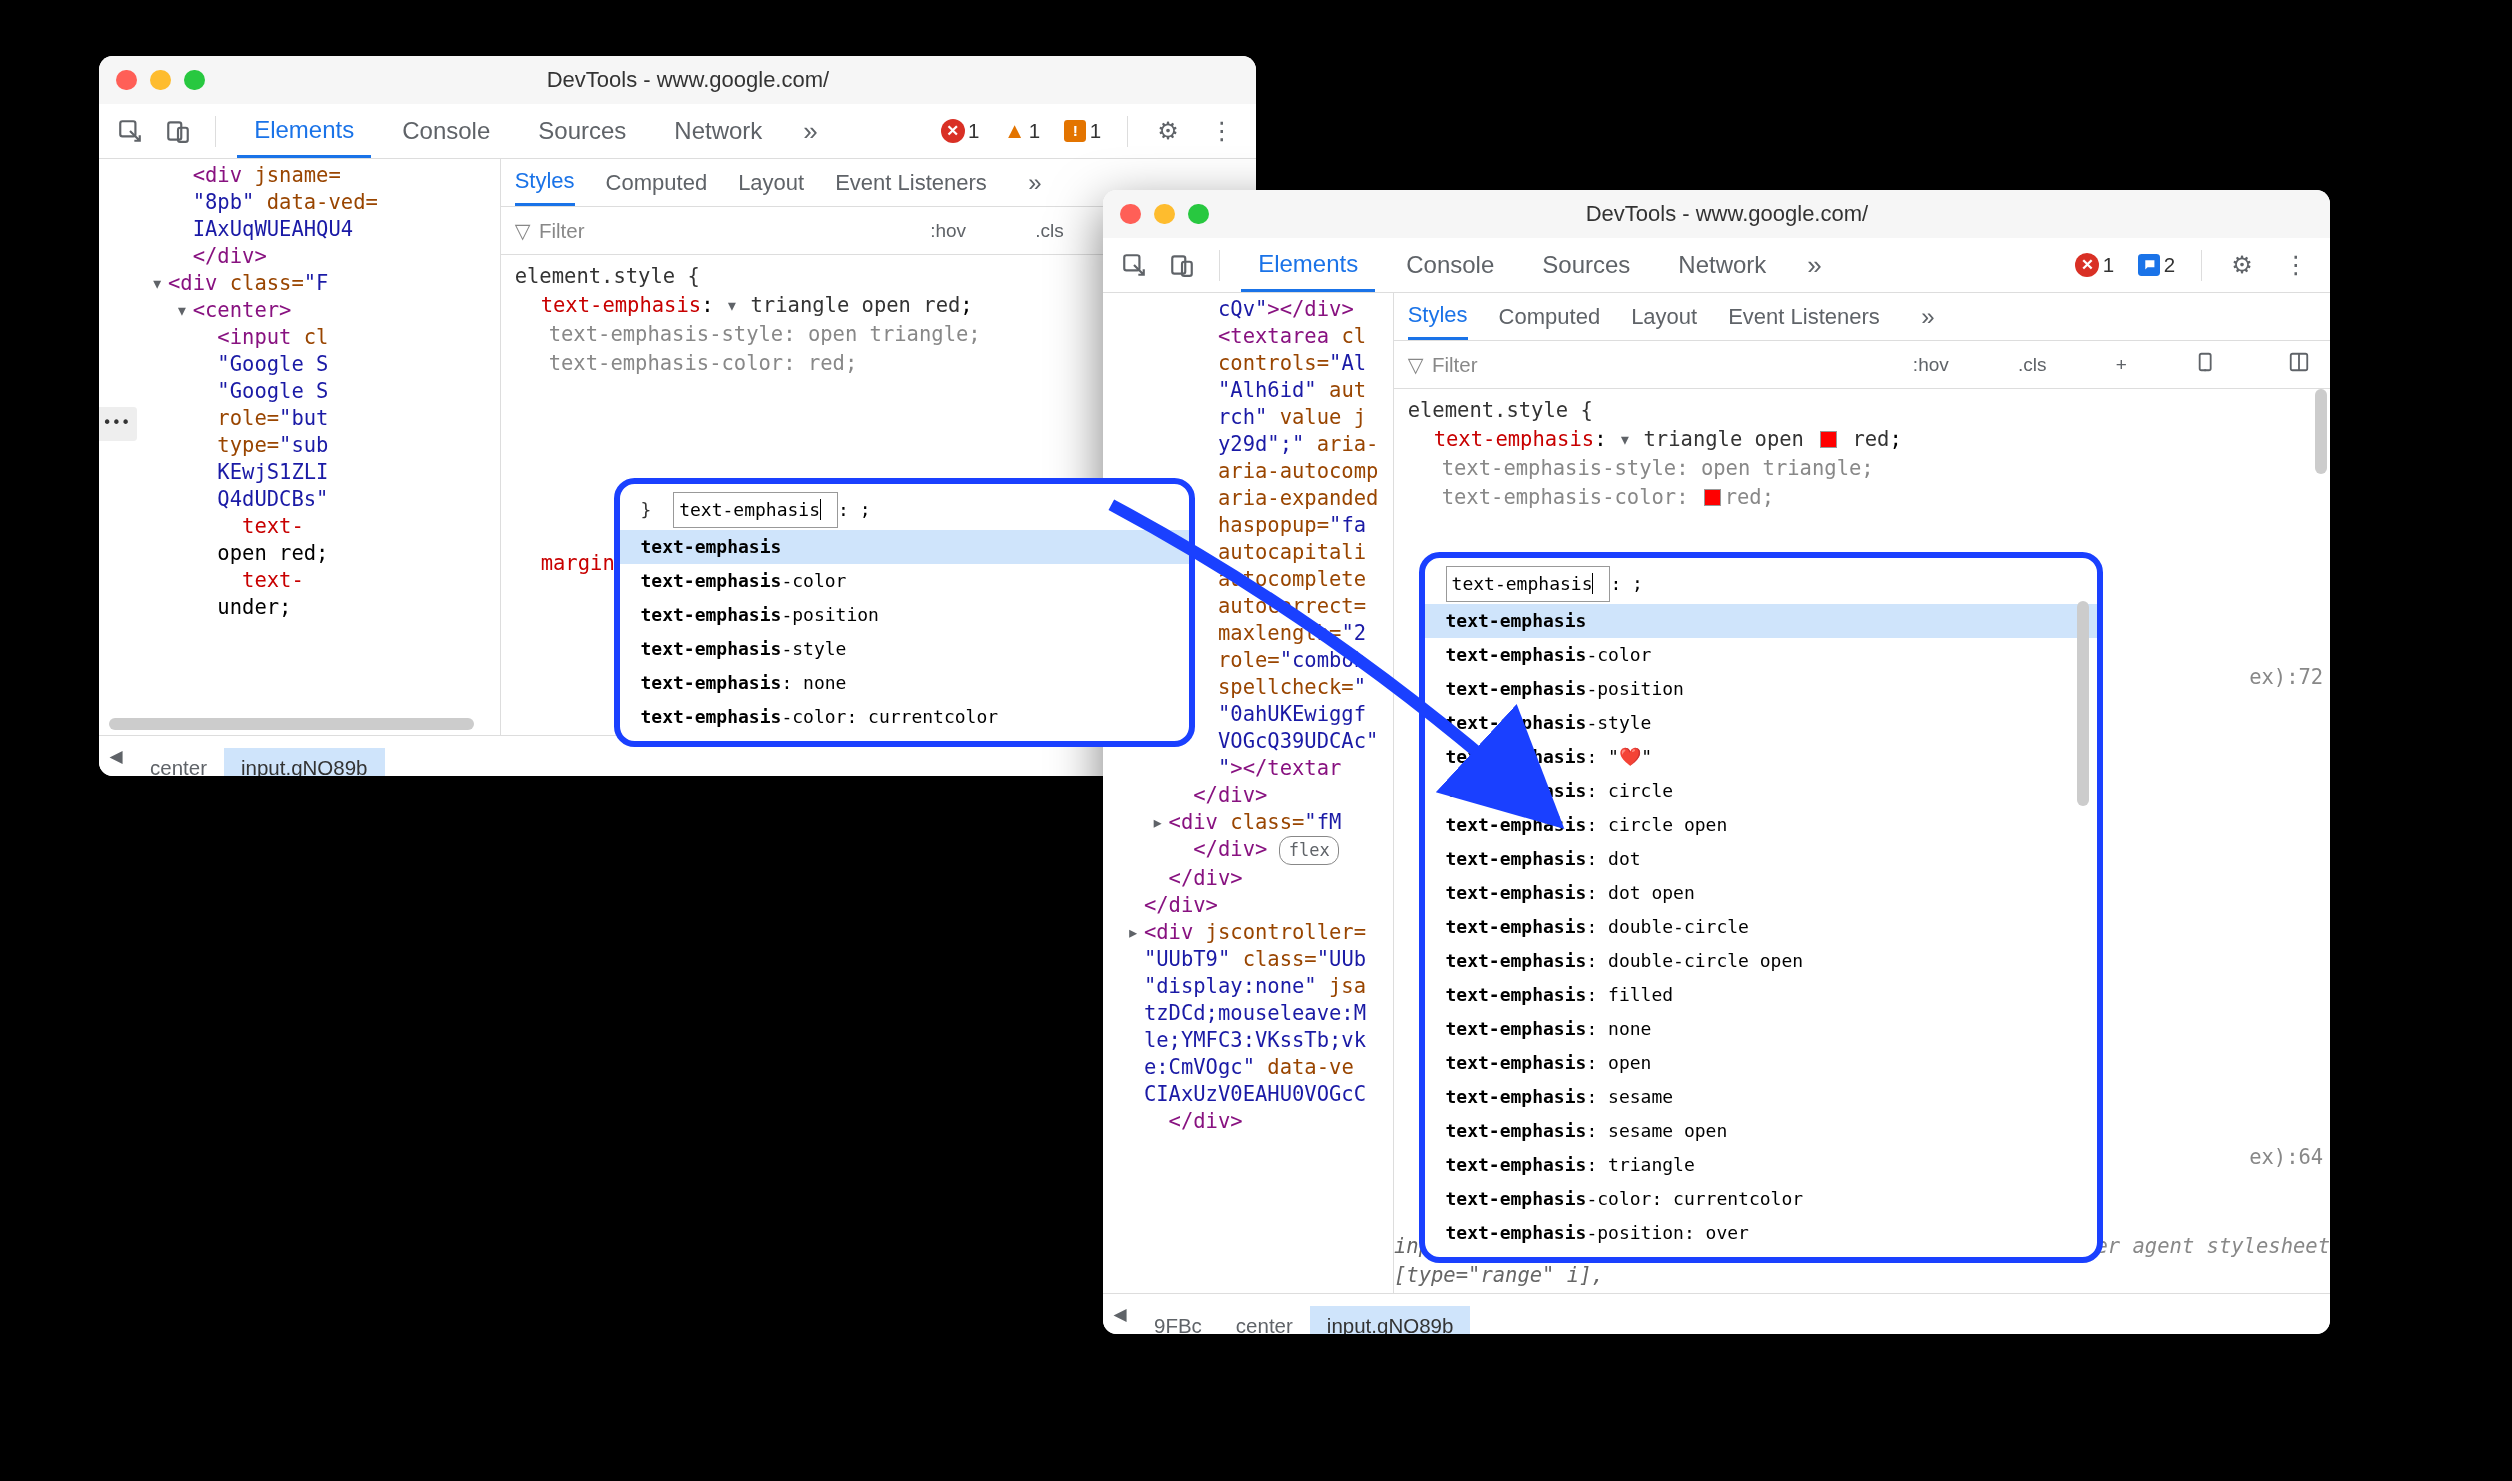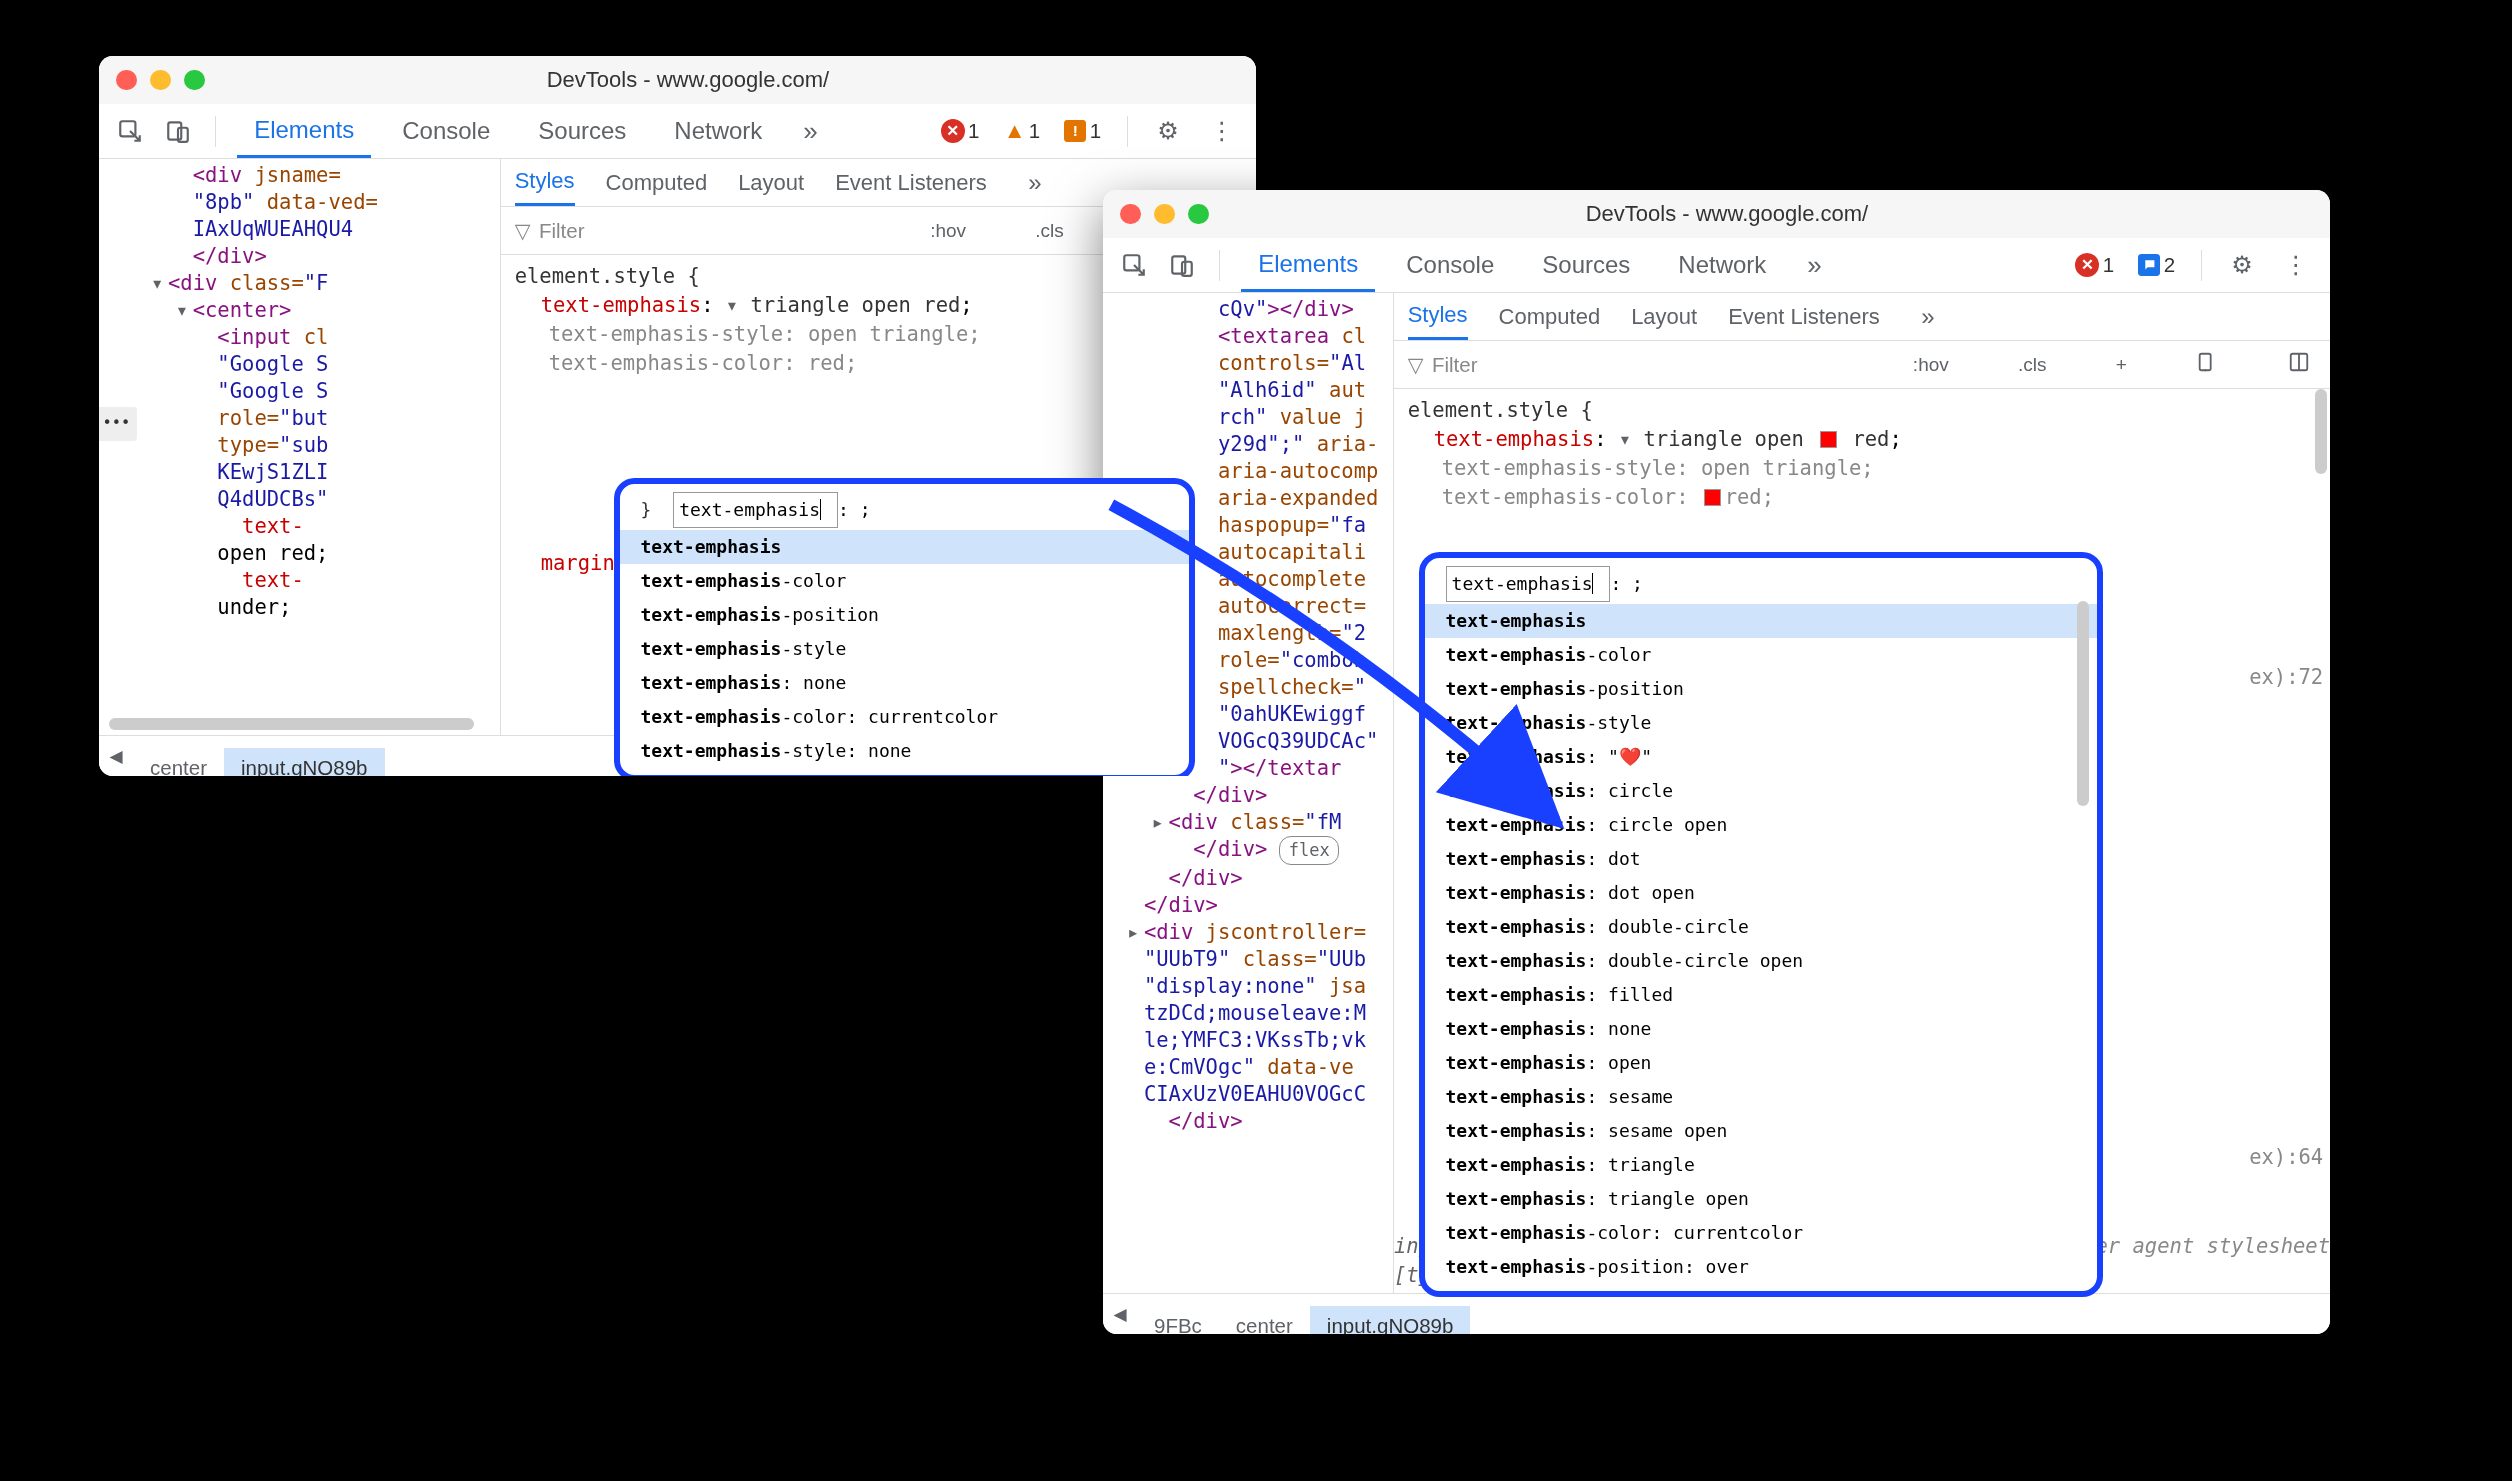--- a/index.html
+++ b/index.html
@@ -270,21 +270,20 @@
       <span style="color:#333;">}&nbsp;</span>
       <span class="ac-input-field"><span>text-emphasis</span><span style="border-left:1.7px solid #000;">&nbsp;</span></span><span>: ;</span>
     </div>
     <div id="ac1">
         <div class="ac-item sel"><span class="ac-bold">text-emphasis</span></div>
         <div class="ac-item"><span class="ac-bold">text-emphasis</span>-color</div>
         <div class="ac-item"><span class="ac-bold">text-emphasis</span>-position</div>
         <div class="ac-item"><span class="ac-bold">text-emphasis</span>-style</div>
         <div class="ac-item"><span class="ac-bold">text-emphasis</span>: none</div>
         <div class="ac-item"><span class="ac-bold">text-emphasis</span>-color: currentcolor</div>
-        <div class="ac-item"><span class="ac-bold">text-emphasis</span>-style: none</div>
       </div>
   </div>
 </div>
 
 <div class="window" style="left:1103px; top:190px; width:1227px; height:1144px;">
   <div class="titlebar">
     <div class="traffic-lights">
       <div class="tl red"></div>
       <div class="tl yellow"></div>
       <div class="tl green"></div>
@@ -442,21 +441,20 @@
         <div class="ac-item"><span class="ac-bold">text-emphasis</span>: dot</div>
         <div class="ac-item"><span class="ac-bold">text-emphasis</span>: dot open</div>
         <div class="ac-item"><span class="ac-bold">text-emphasis</span>: double-circle</div>
         <div class="ac-item"><span class="ac-bold">text-emphasis</span>: double-circle open</div>
         <div class="ac-item"><span class="ac-bold">text-emphasis</span>: filled</div>
         <div class="ac-item"><span class="ac-bold">text-emphasis</span>: none</div>
         <div class="ac-item"><span class="ac-bold">text-emphasis</span>: open</div>
         <div class="ac-item"><span class="ac-bold">text-emphasis</span>: sesame</div>
         <div class="ac-item"><span class="ac-bold">text-emphasis</span>: sesame open</div>
         <div class="ac-item"><span class="ac-bold">text-emphasis</span>: triangle</div>
-        <div class="ac-item"><span class="ac-bold">text-emphasis</span>: triangle open</div>
         <div class="ac-item"><span class="ac-bold">text-emphasis</span>-color: currentcolor</div>
         <div class="ac-item"><span class="ac-bold">text-emphasis</span>-position: over</div>
       </div>
     <div class="scrollbar-fake" style="top:43px;height:205px;right:8.5px;"></div>
   </div>
 </div>
 
 <svg class="arrow-svg" style="left:1094px; top:462px; width:496px; height:393px;" viewBox="0 0 580 460" width="496" height="393">
   <defs>
       <marker id="ah" markerWidth="12" markerHeight="12" refX="9" refY="5" orient="auto">

